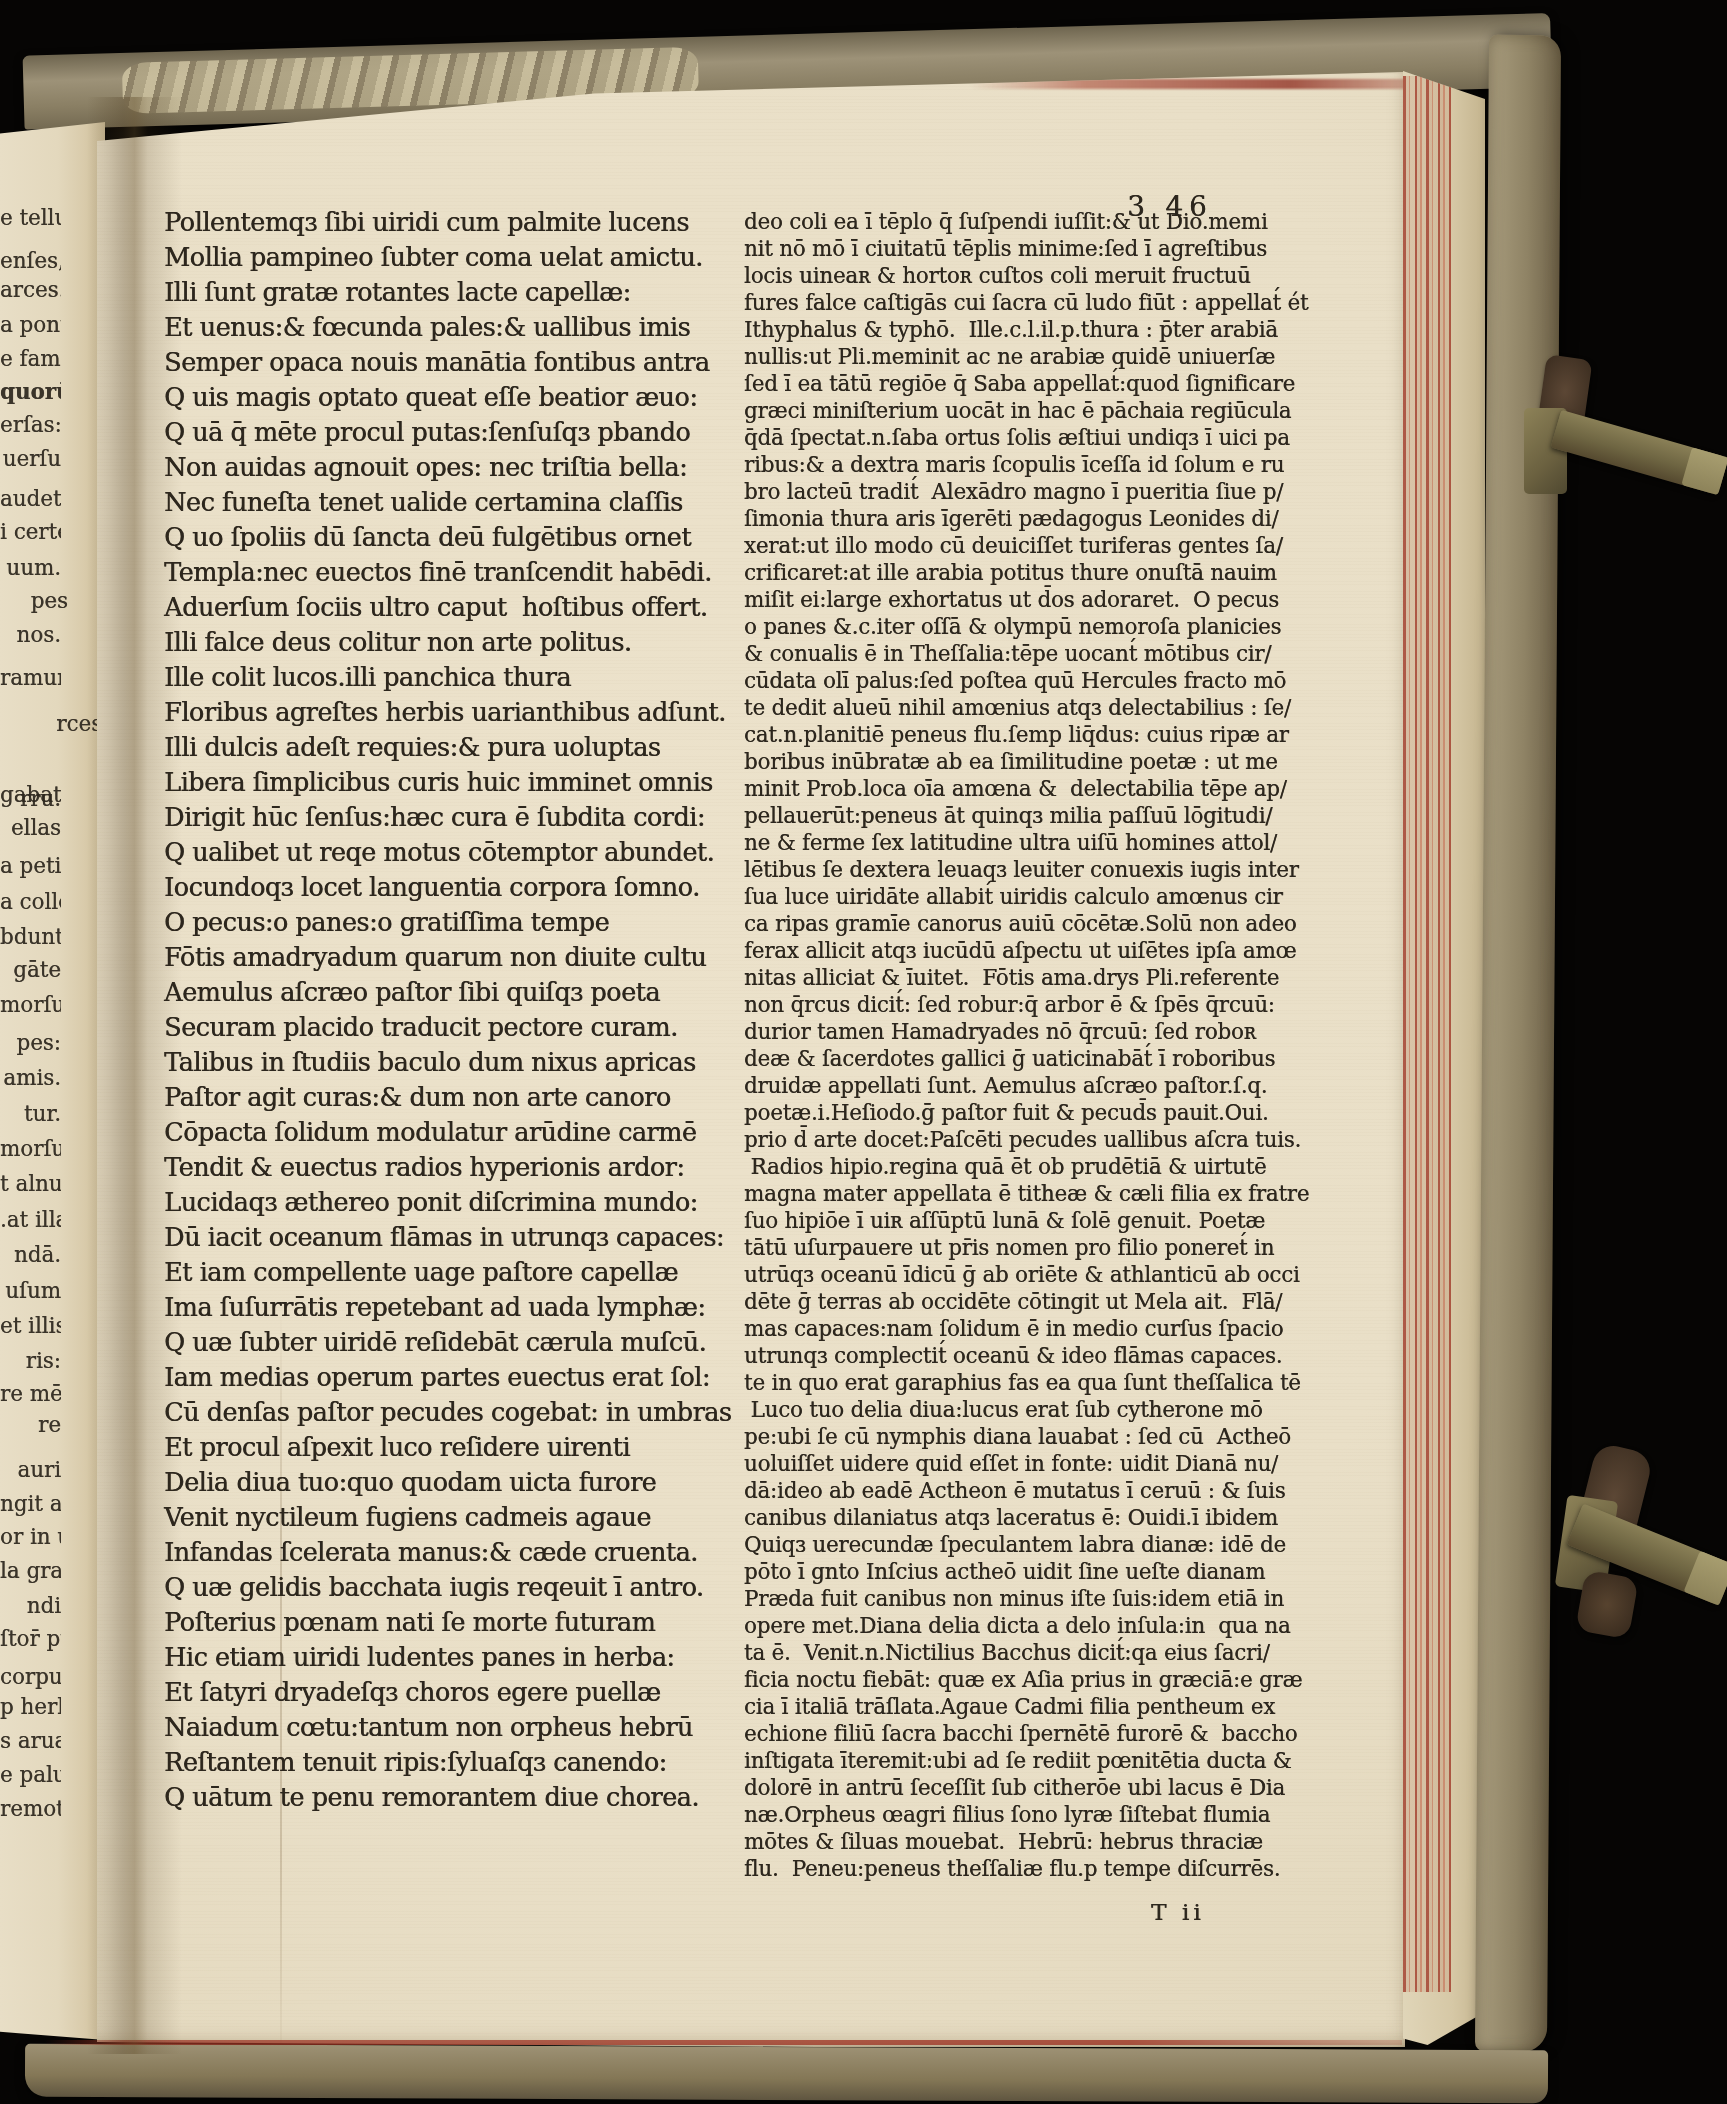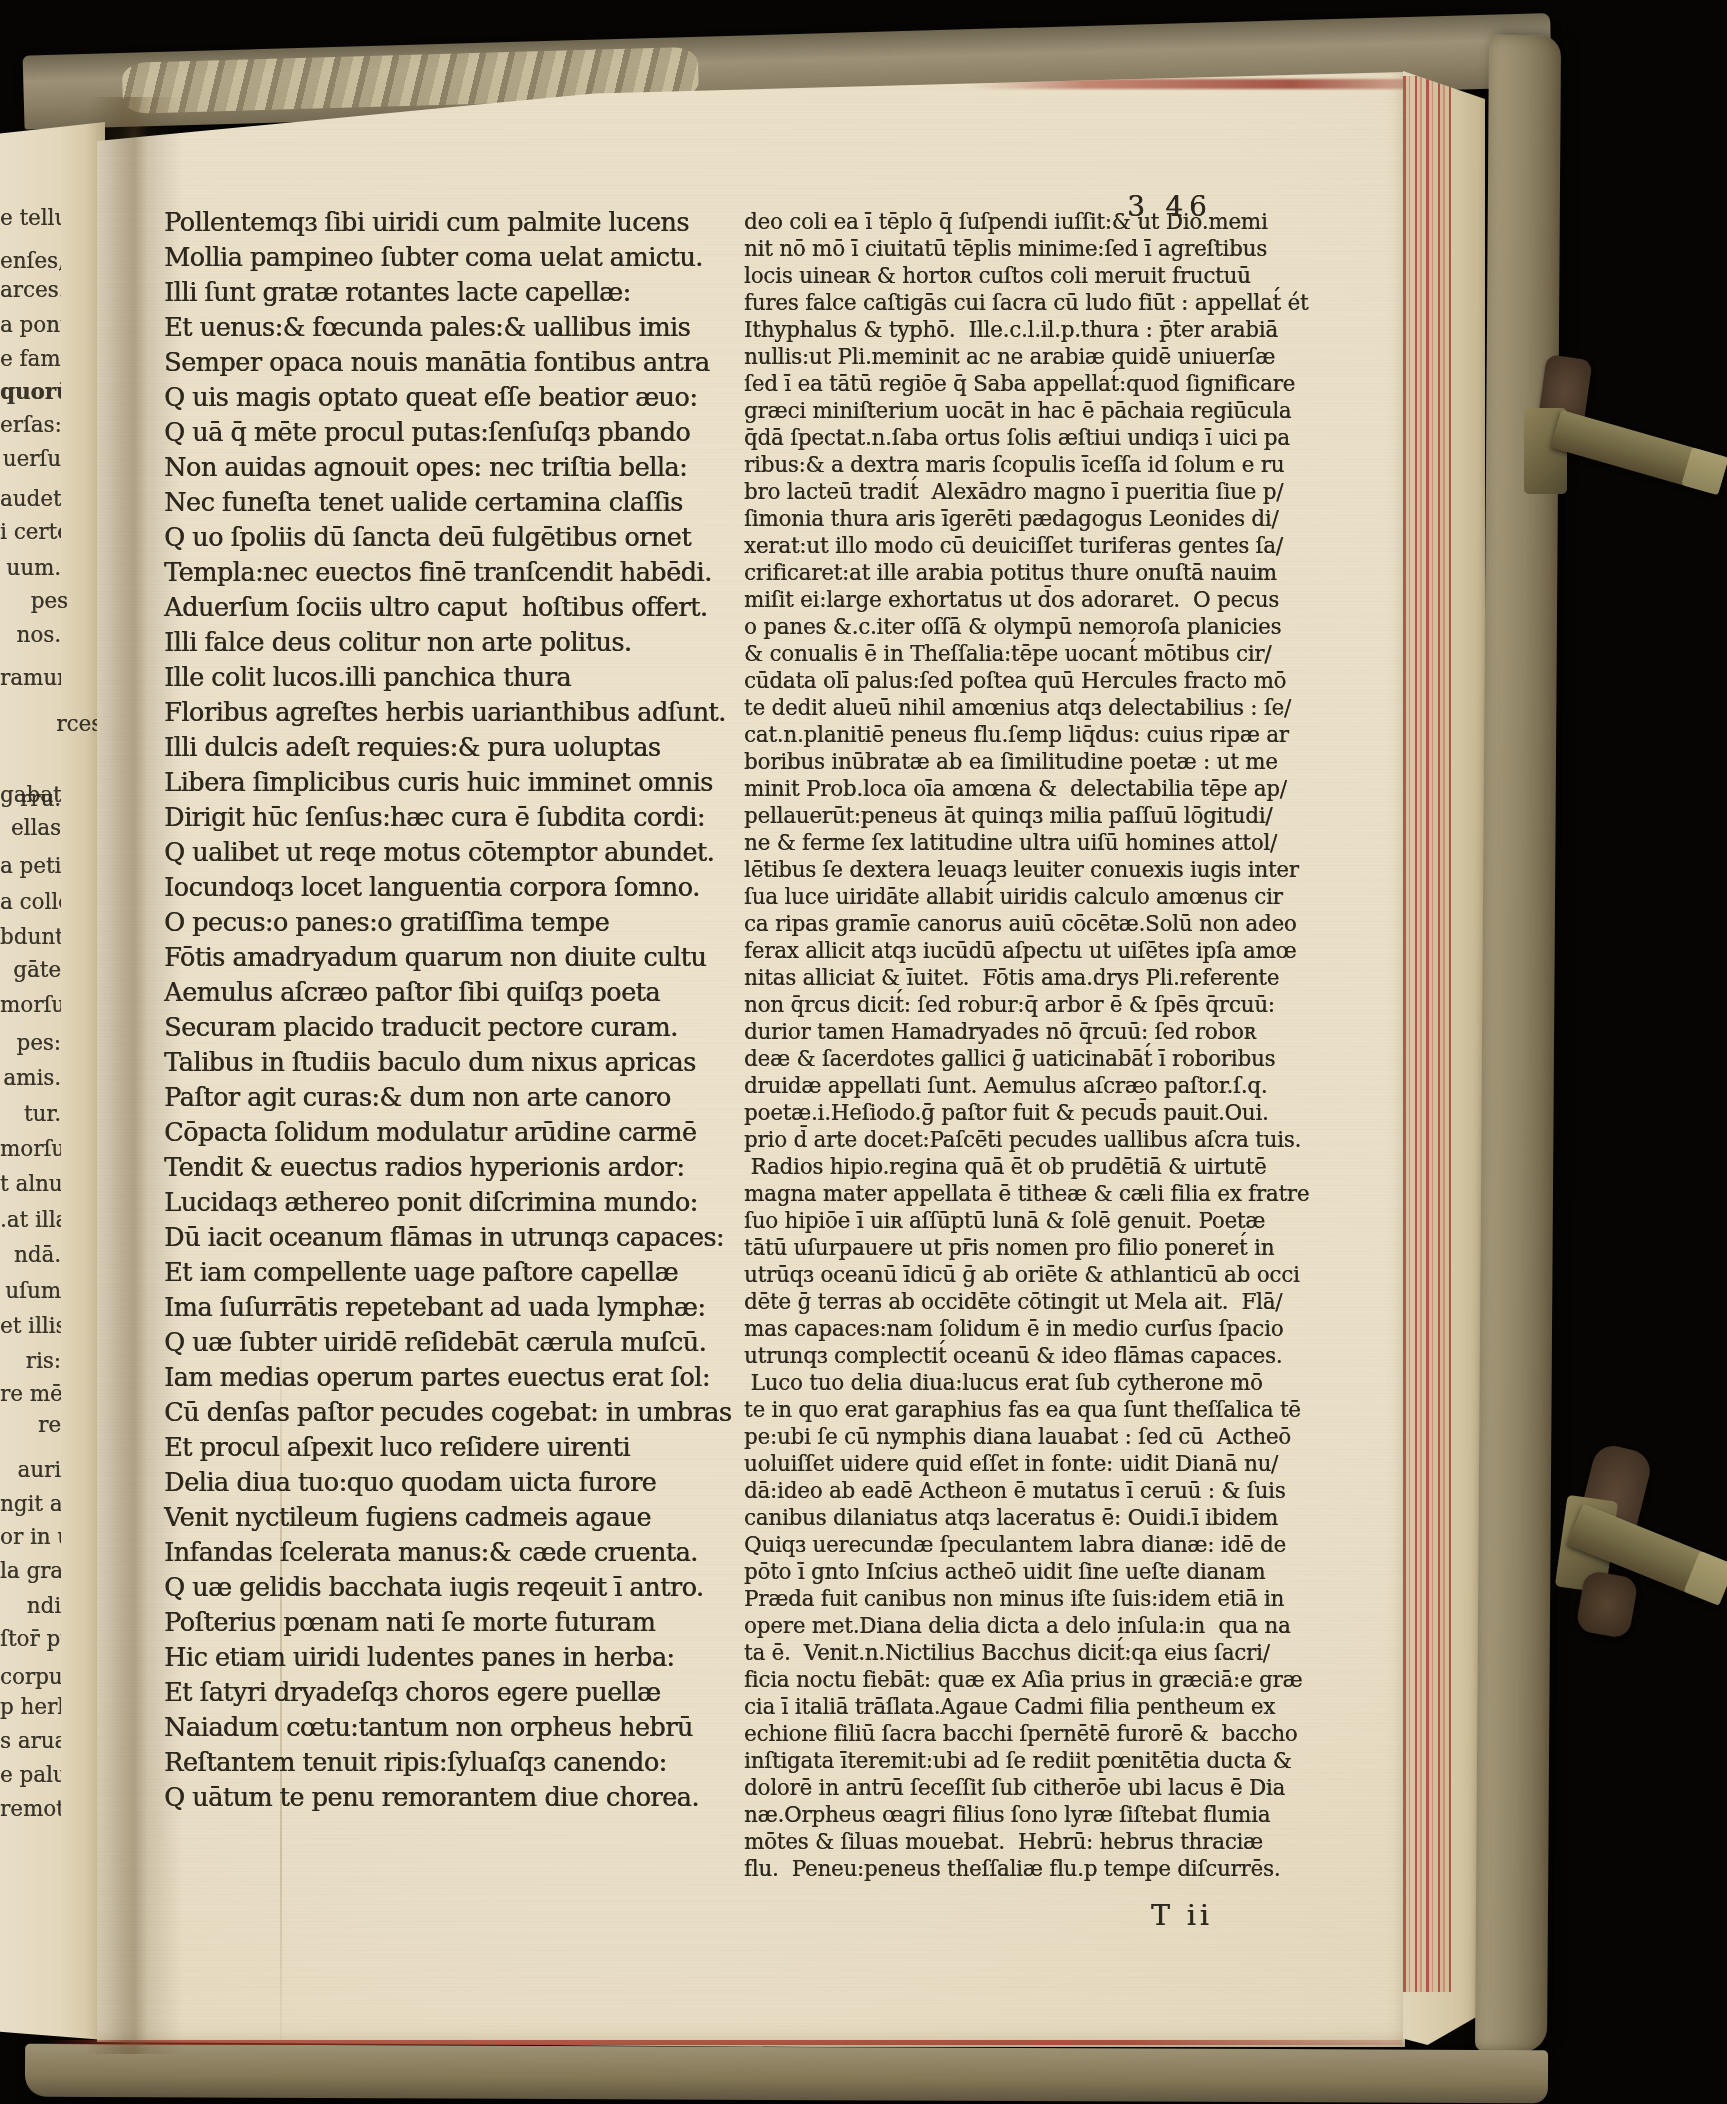--- a/index.html
+++ b/index.html
@@ -51,21 +51,21 @@
     background:linear-gradient(to bottom,rgba(120,95,60,0),rgba(120,95,60,.25) 30%,rgba(120,95,60,.25) 70%,rgba(120,95,60,0));}
 
   .page-number{position:absolute;left:1030px;top:118px;font-size:28px;letter-spacing:5.8px;
     text-shadow:0.4px 0 0 rgba(44,38,29,.9);}
   .verse-col{position:absolute;left:67px;top:135px;width:533px;}
   .vline{height:35px;font-size:25.5px;letter-spacing:-0.5px;white-space:pre;
     text-shadow:0.5px 0 0 rgba(44,38,29,.9);}
   .comm-col{position:absolute;left:647px;top:137px;width:558px;}
   .cline{height:27px;font-size:21.4px;letter-spacing:-0.2px;white-space:pre;
     text-shadow:0.3px 0 0 rgba(44,38,29,.8);}
-  .signature{position:absolute;left:1054px;top:1827px;font-size:28px;letter-spacing:4.1px;
+  .signature{position:absolute;left:1054px;top:1827px;font-size:23px;letter-spacing:4.1px;
     text-shadow:0.4px 0 0 rgba(44,38,29,.9);}
 
   
   .fore-edge{position:absolute;left:1403px;top:71px;width:82px;height:1974px;
     background:linear-gradient(to right,#e0d5b8,#d6c8a6 60%,#c4b48e);
     clip-path:polygon(0 0,100% 28px,100% calc(100% - 33px),30% 100%,0 calc(100% - 6.6px));}
   .red-stripes{position:absolute;left:0;top:5px;width:48px;height:1916px;opacity:.9;
     background:repeating-linear-gradient(to right,rgba(158,52,36,.85) 0 2.5px,rgba(158,52,36,.15) 2.5px 5.8px,rgba(190,90,65,.6) 5.8px 7.4px,rgba(158,52,36,.1) 7.4px 11.5px);}
 
   
@@ -238,22 +238,22 @@
         <div class="cline">poetæ.i.Heſiodo.ḡ paſtor fuit &amp; pecud̄s pauit.Oui.</div>
         <div class="cline">prio d̄ arte docet:Paſcēti pecudes uallibus aſcra tuis.</div>
         <div class="cline"> Radios hipio.regina quā ēt ob prudētiā &amp; uirtutē</div>
         <div class="cline">magna mater appellata ē titheæ &amp; cæli filia ex fratre</div>
         <div class="cline">ſuo hipiōe ī uiʀ aſſūptū lunā &amp; ſolē genuit. Poetæ</div>
         <div class="cline">tātū uſurpauere ut pr̄is nomen pro filio poneret́ in</div>
         <div class="cline">utrūqɜ oceanū īdicū ḡ ab oriēte &amp; athlanticū ab occi</div>
         <div class="cline">dēte ḡ terras ab occidēte cōtingit ut Mela ait.  Flā/</div>
         <div class="cline">mas capaces:nam ſolidum ē in medio curſus ſpacio</div>
         <div class="cline">utrunqɜ complectit́ oceanū &amp; ideo flāmas capaces.</div>
+        <div class="cline">te in quo erat garaphius fas ea qua ſunt theſſalica tē</div>
         <div class="cline"> Luco tuo delia diua:lucus erat ſub cytherone mō</div>
-        <div class="cline">te in quo erat garaphius fas ea qua ſunt theſſalica tē</div>
         <div class="cline">pe:ubi ſe cū nymphis diana lauabat : ſed cū  Actheō</div>
         <div class="cline">uoluiſſet uidere quid eſſet in fonte: uidit Dianā nu/</div>
         <div class="cline">dā:ideo ab eadē Actheon ē mutatus ī ceruū : &amp; ſuis</div>
         <div class="cline">canibus dilaniatus atqɜ laceratus ē: Ouidi.ī ibidem</div>
         <div class="cline">Quiqɜ uerecundæ ſpeculantem labra dianæ: idē de</div>
         <div class="cline">pōto ī gnto Inſcius actheō uidit ſine ueſte dianam</div>
         <div class="cline">Præda fuit canibus non minus iſte ſuis:idem etiā in</div>
         <div class="cline">opere met.Diana delia dicta a delo inſula:in  qua na</div>
         <div class="cline">ta ē.  Venit.n.Nictilius Bacchus dicit́:qa eius ſacri/</div>
         <div class="cline">ficia noctu fiebāt: quæ ex Aſia prius in græciā:e græ</div>

